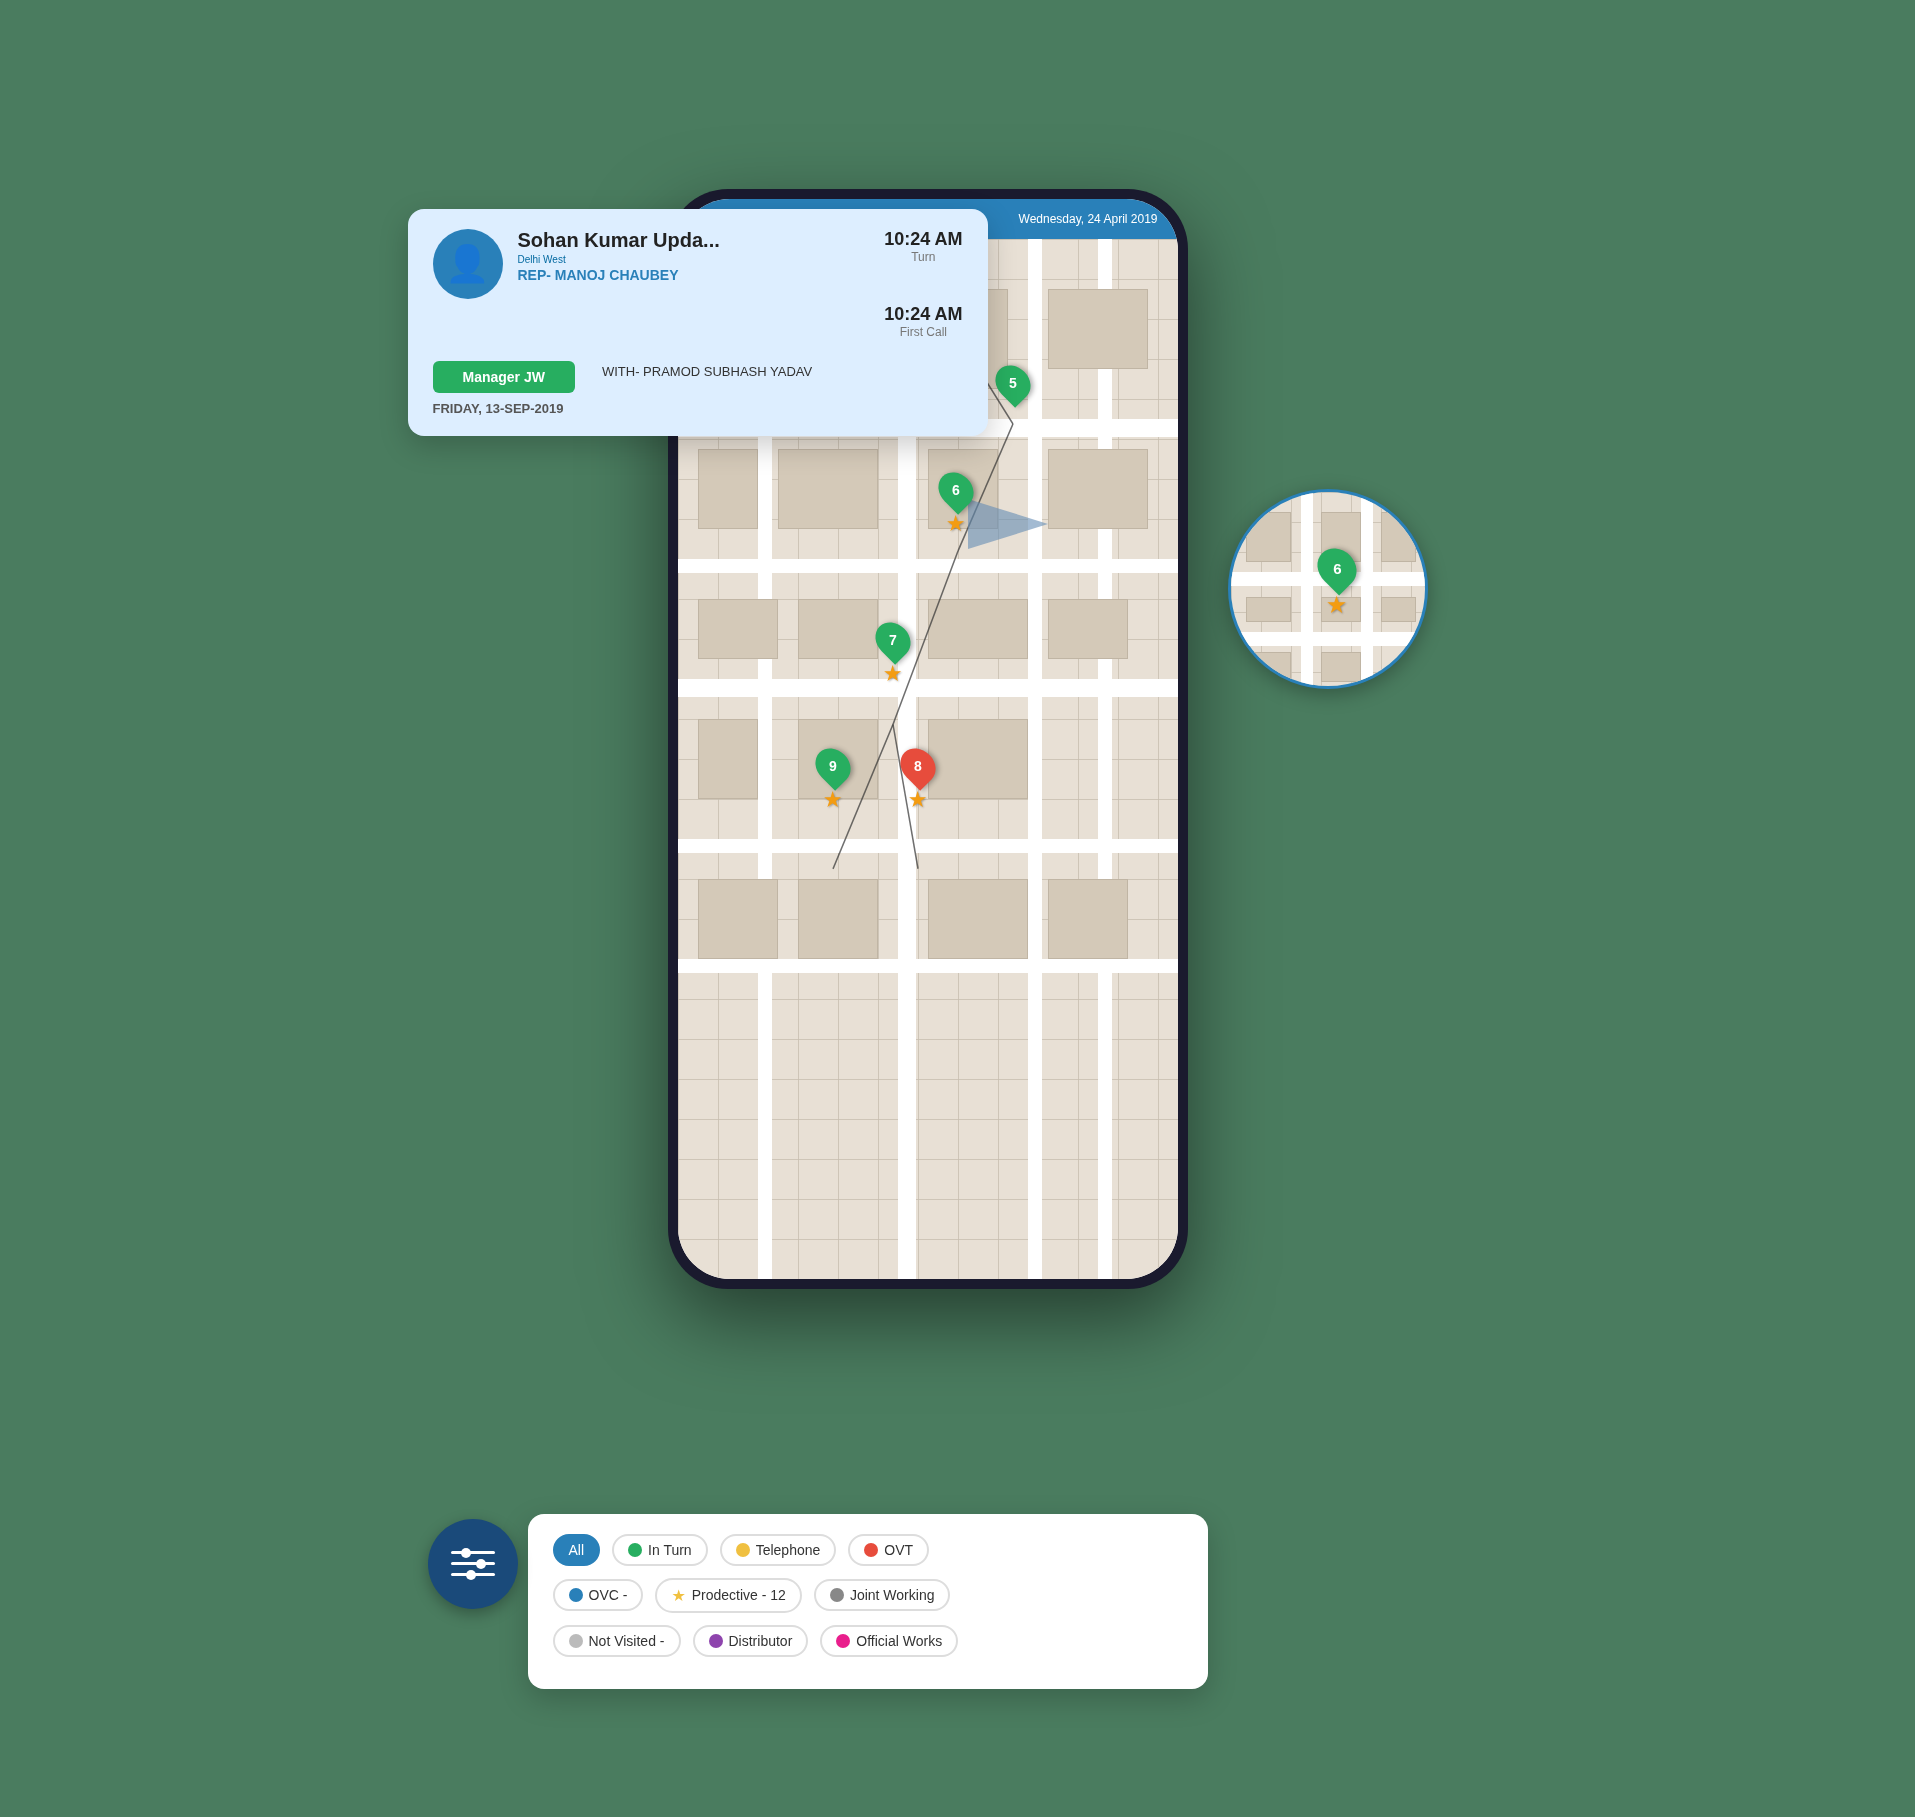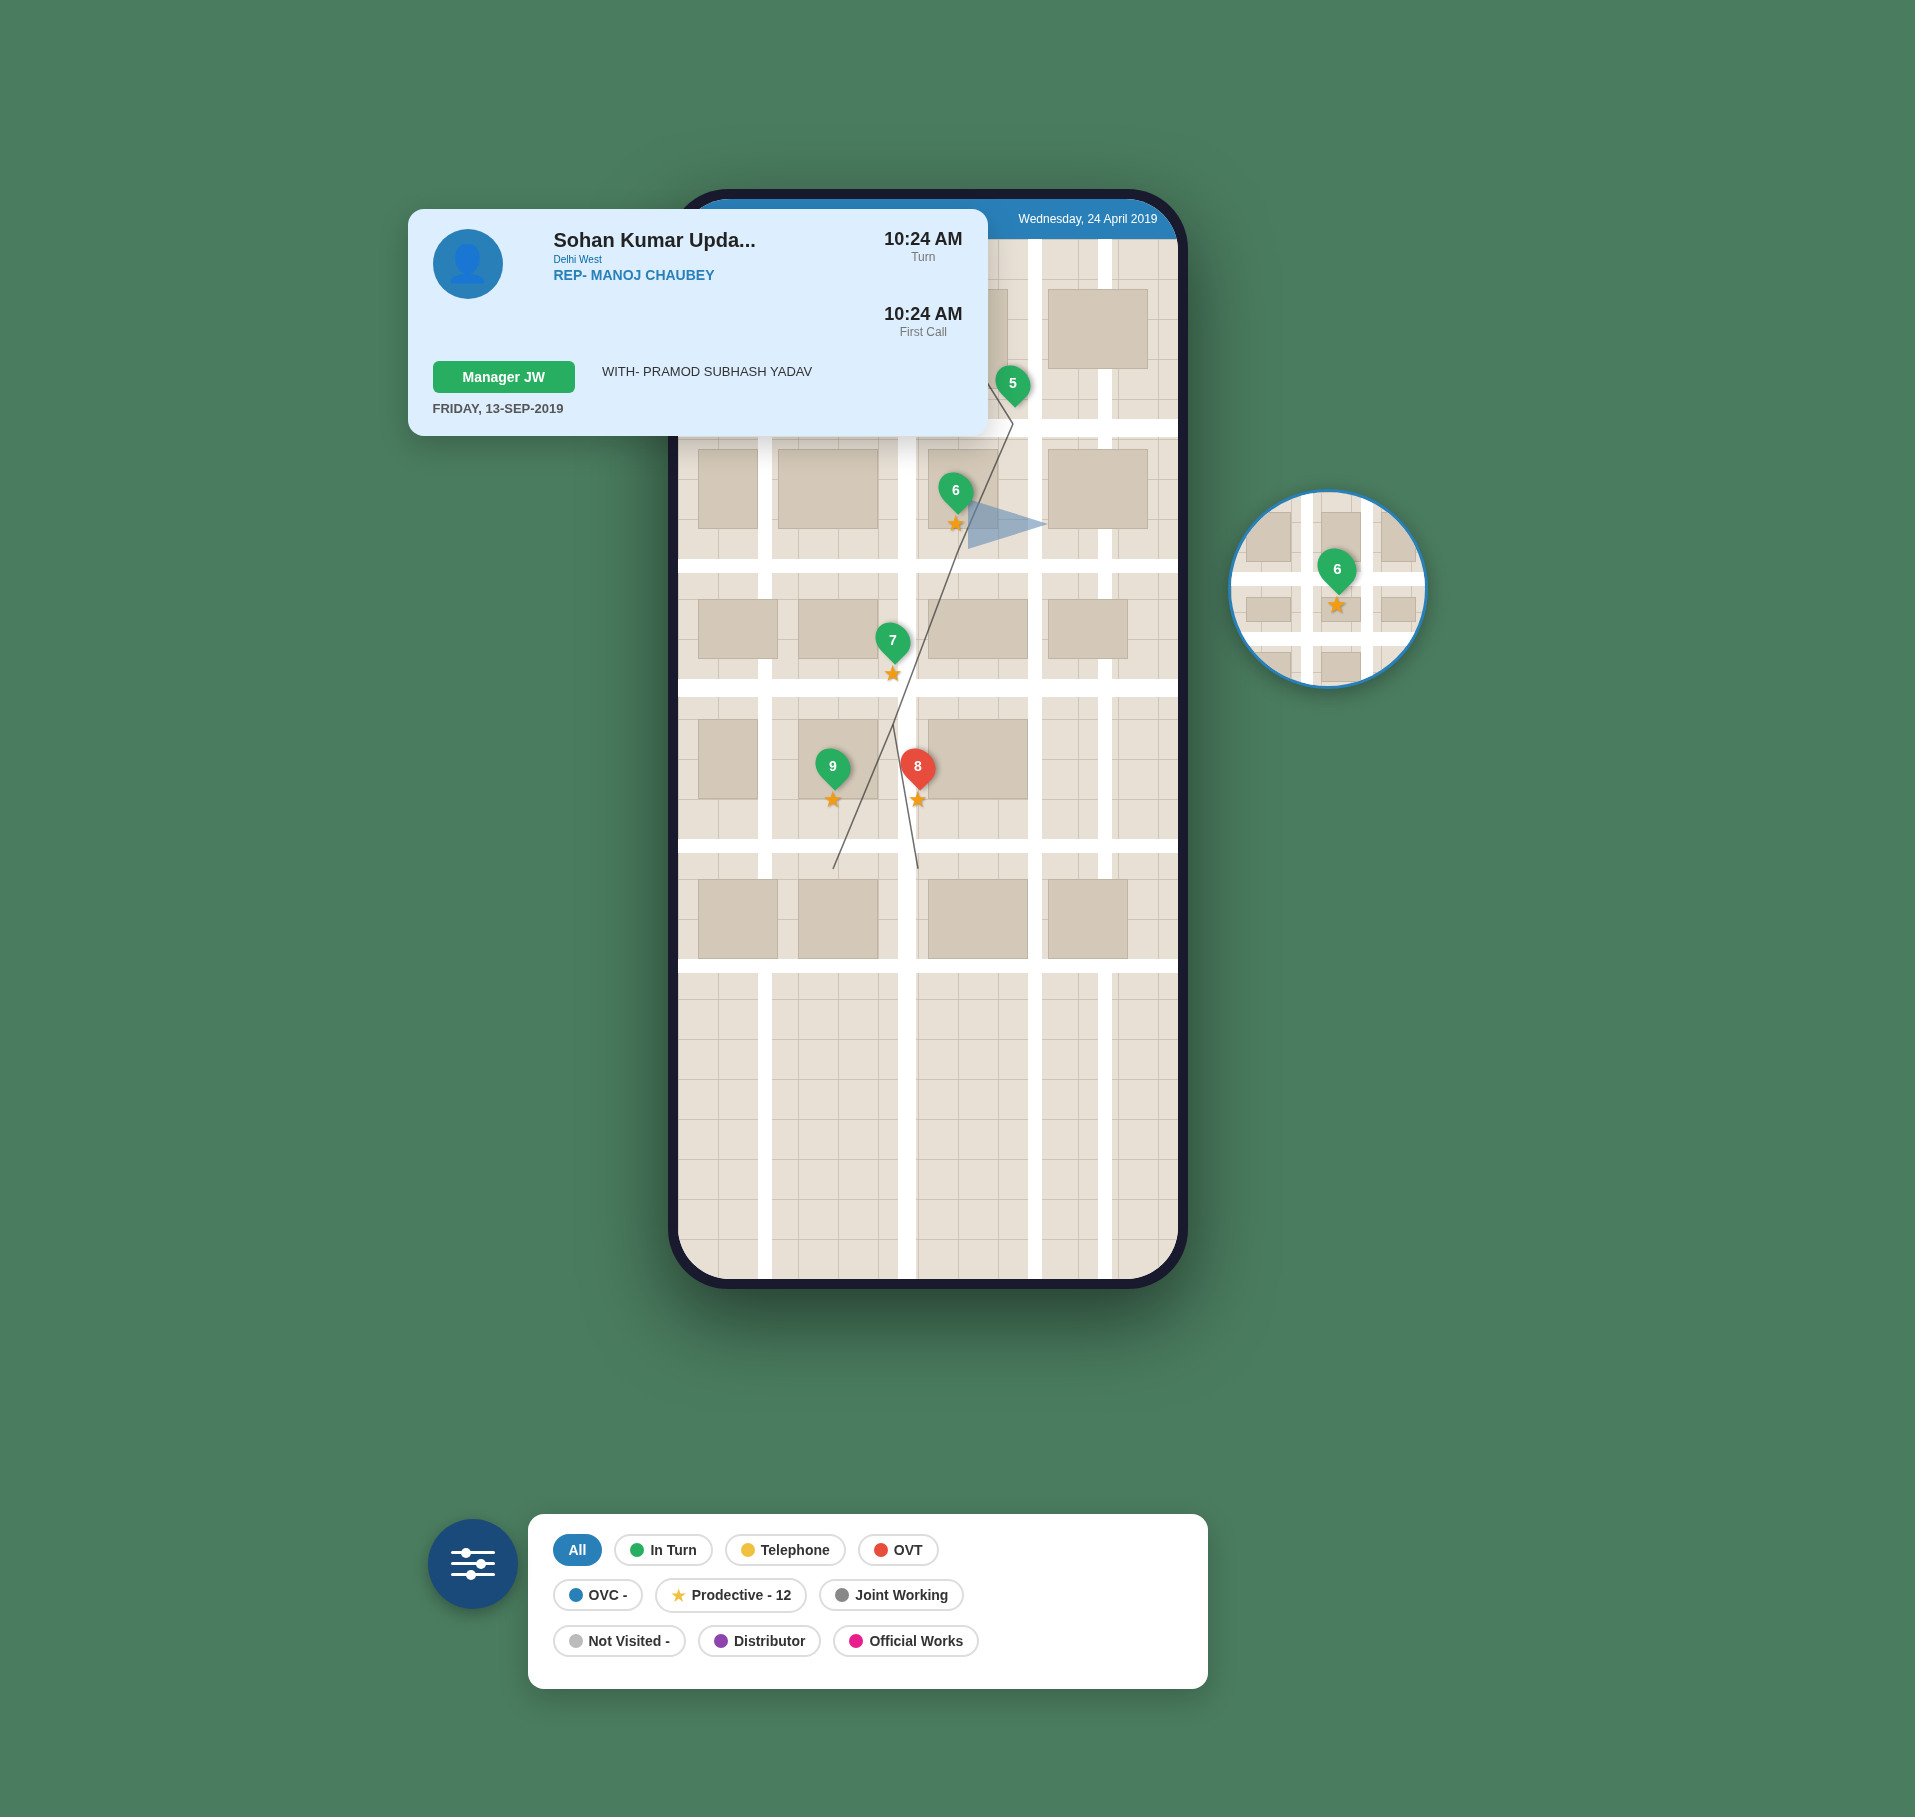--- a/index.html
+++ b/index.html
@@ -233,21 +233,20 @@
       flex-shrink: 0;
     }
 
     .avatar-icon {
       color: white;
       font-size: 36px;
     }
 
     .profile-info {
       flex: 1;
-      margin-left: 36px;
     }
 
     .profile-name {
       font-size: 20px;
       font-weight: bold;
       color: #222;
     }
 
     .profile-area {
       font-size: 10px;
@@ -330,21 +329,20 @@
       align-items: center;
       gap: 6px;
       padding: 6px 14px;
       border-radius: 20px;
       border: 2px solid #ddd;
       font-size: 14px;
       color: #333;
       background: white;
       cursor: pointer;
       white-space: nowrap;
-      font-weight: bold;
     }
 
     .filter-chip.active {
       background: #2980b9;
       color: white;
       border-color: #2980b9;
     }
 
     .dot {
       width: 14px;

